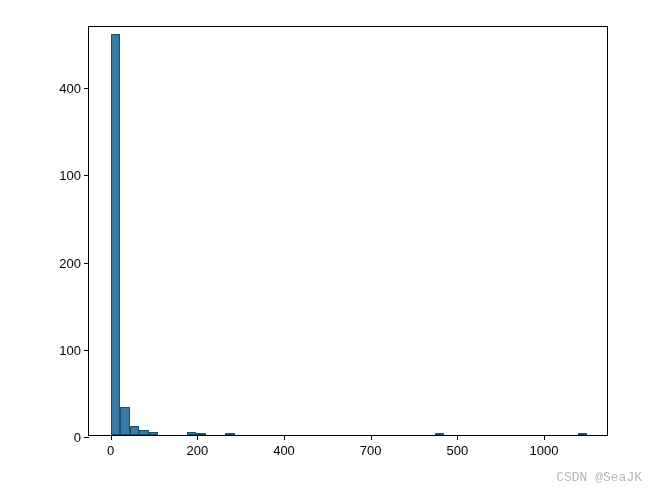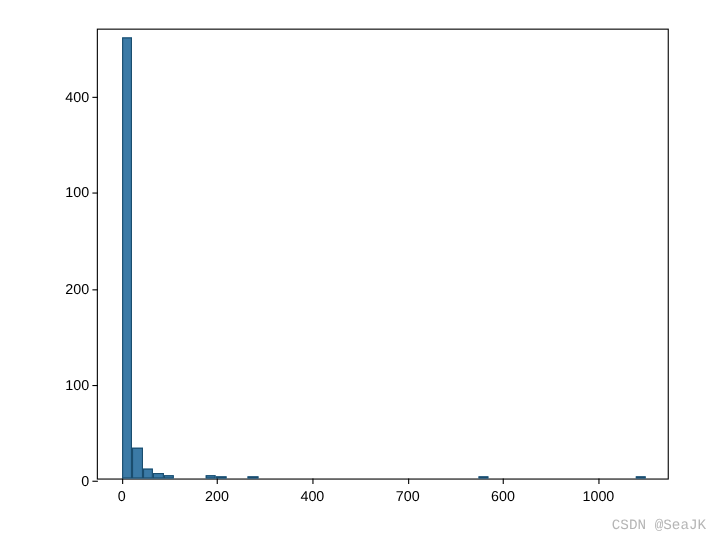--- a/index.html
+++ b/index.html
@@ -99,19 +99,19 @@
   <div id="x-axis-group">
       <div class="x-tick" style="left: 21.6667px;"></div>
       <div class="x-label" style="left: 21.6667px;">0</div>
       <div class="x-tick" style="left: 108.333px;"></div>
       <div class="x-label" style="left: 108.333px;">200</div>
       <div class="x-tick" style="left: 195px;"></div>
       <div class="x-label" style="left: 195px;">400</div>
       <div class="x-tick" style="left: 281.667px;"></div>
       <div class="x-label" style="left: 281.667px;">700</div>
       <div class="x-tick" style="left: 368.333px;"></div>
-      <div class="x-label" style="left: 368.333px;">600</div>
+      <div class="x-label" style="left: 368.333px;">500</div>
       <div class="x-tick" style="left: 455px;"></div>
       <div class="x-label" style="left: 455px;">1000</div>
     </div>
 </div>
 
 <div class="watermark">CSDN @SeaJK</div>
 
 </body></html>

